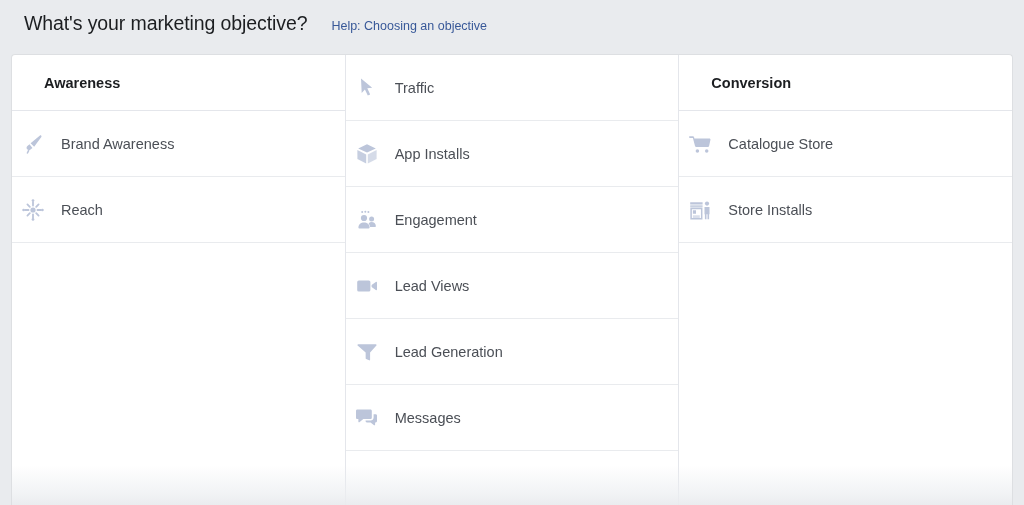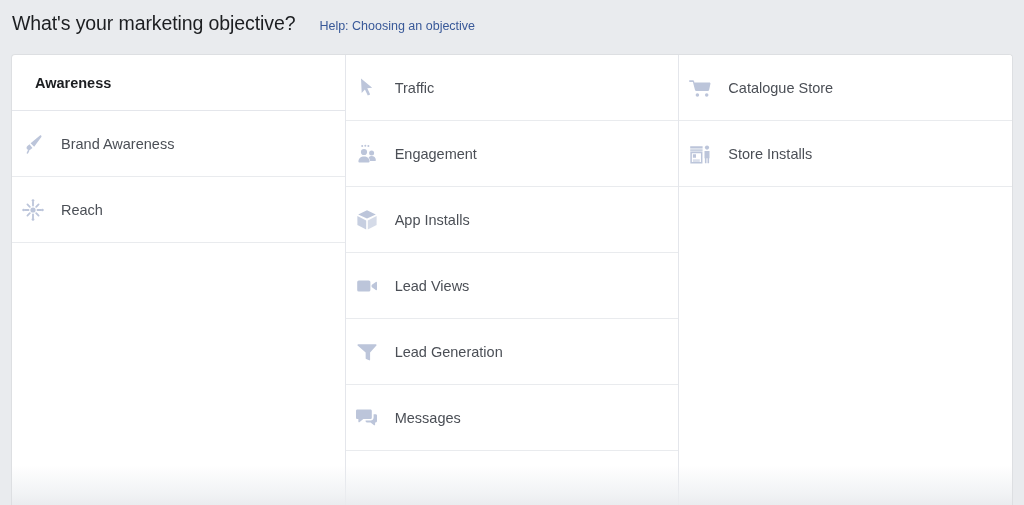--- a/index.html
+++ b/index.html
@@ -12,21 +12,21 @@
     background: #e9ebee;
     font-family: "Liberation Sans", sans-serif;
     overflow: hidden;
     position: relative;
   }
 
   
   .page-header {
     display: flex;
     align-items: baseline;
-    padding: 12px 0 0 12px;
+    padding: 12px 0 0 24px;
     height: 42px;
     box-sizing: border-box;
   }
   .page-title {
     font-size: 19.5px;
     color: #1c1e21;
     font-weight: 400;
     letter-spacing: -0.1px;
     white-space: nowrap;
   }
@@ -64,21 +64,21 @@
     min-width: 0;
     border-right: 1px solid #e4e6eb;
     box-sizing: border-box;
   }
   .objective-column:last-child { border-right: none; }
 
   .column-header {
     height: 56px;
     display: flex;
     align-items: center;
-    padding-left: 23px;
+    padding-left: 32px;
     font-size: 14.5px;
     font-weight: bold;
     color: #1c1e21;
     border-bottom: 1px solid #e4e6eb;
     box-sizing: border-box;
   }
 
   .objective-item {
     height: 66px;
     display: flex;
@@ -167,44 +167,44 @@
           <span class="obj-icon">
             <svg width="24" height="24" viewBox="0 0 24 24" fill="currentColor">
               <path d="M6 2.5l11.2 9.2-4.9.6 2.9 6.2-2.4 1.1-2.9-6.2-3.2 3.6z"></path>
             </svg>
           </span>
           <span class="obj-label">Traffic</span>
         </div>
         <div class="objective-item">
           <span class="obj-icon">
             <svg width="24" height="24" viewBox="0 0 24 24" fill="currentColor">
+              <path d="M12 2.2L3.2 6.4 12 10.6l8.8-4.2z"></path>
+              <path d="M2.4 8v9.1l8.8 4.5V12.4z" opacity=".85"></path>
+              <path d="M21.6 8v9.1l-8.8 4.5V12.4z" opacity=".62"></path>
+            </svg>
+          </span>
+          <span class="obj-label">App Installs</span>
+        </div>
+        <div class="objective-item">
+          <span class="obj-icon">
+            <svg width="24" height="24" viewBox="0 0 24 24" fill="currentColor">
               <circle cx="9" cy="10" r="3.1"></circle>
               <path d="M3.4 19.6c0-3.1 2.5-5 5.6-5s5.6 1.9 5.6 5c0 .5-.4.9-.9.9H4.3c-.5 0-.9-.4-.9-.9z"></path>
               <circle cx="16.6" cy="11" r="2.5"></circle>
               <path d="M13.6 15.4c.85.95 1.35 2.2 1.4 3.6h5.1c.45 0 .8-.35.8-.8 0-2.5-2-4.1-4.3-4.1-1.15 0-2.2.45-3 1.3z"></path>
               <circle cx="7.2" cy="4.1" r="1"></circle>
               <circle cx="10.3" cy="3.7" r="1"></circle>
               <circle cx="13.4" cy="4.1" r="1"></circle>
             </svg>
           </span>
           <span class="obj-label">Engagement</span>
         </div>
         <div class="objective-item">
           <span class="obj-icon">
             <svg width="24" height="24" viewBox="0 0 24 24" fill="currentColor">
-              <path d="M12 2.2L3.2 6.4 12 10.6l8.8-4.2z"></path>
-              <path d="M2.4 8v9.1l8.8 4.5V12.4z" opacity=".85"></path>
-              <path d="M21.6 8v9.1l-8.8 4.5V12.4z" opacity=".62"></path>
-            </svg>
-          </span>
-          <span class="obj-label">App Installs</span>
-        </div>
-        <div class="objective-item">
-          <span class="obj-icon">
-            <svg width="24" height="24" viewBox="0 0 24 24" fill="currentColor">
               <rect x="2.2" y="6.4" width="13.2" height="11.2" rx="1.6"></rect>
               <path d="M16.6 11.1l4.2-3.2c.5-.4 1.2-.03 1.2.6v7c0 .63-.7 1-1.2.6l-4.2-3.2z"></path>
             </svg>
           </span>
           <span class="obj-label">Lead Views</span>
         </div>
         <div class="objective-item">
           <span class="obj-icon">
             <svg width="24" height="24" viewBox="0 0 24 24" fill="currentColor">
               <path d="M3.2 4.2h17.6c.7 0 1.05.8.6 1.3l-6.3 6.9v7.3c0 .5-.5.85-.95.65l-3-1.3c-.3-.13-.5-.43-.5-.75v-5.9L2.6 5.5c-.45-.5-.1-1.3.6-1.3z"></path>
@@ -216,20 +216,21 @@
           <span class="obj-icon">
             <svg width="24" height="24" viewBox="0 0 24 24" fill="currentColor">
               <path d="M2.3 3.6h13.2c.72 0 1.3.58 1.3 1.3v6.9c0 .72-.58 1.3-1.3 1.3H8.3l-3.9 3.1c-.42.33-1.03.03-1.03-.5v-2.6h-1.07c-.72 0-1.3-.58-1.3-1.3V4.9c0-.72.58-1.3 1.3-1.3z"></path>
               <path d="M18.6 8.2h2.1c.72 0 1.3.58 1.3 1.3v5.6c0 .72-.58 1.3-1.3 1.3h-.6v2.3c0 .53-.62.83-1.03.5l-3.5-2.8h-3.7c-.72 0-1.3-.58-1.3-1.3v-.6h5c1.68 0 3.03-1.36 3.03-3.03z"></path>
             </svg>
           </span>
           <span class="obj-label">Messages</span>
         </div>
       </div>
       <div class="objective-column">
+        <div class="column-header">Conversion</div>
         <div class="objective-item">
           <span class="obj-icon">
             <svg width="24" height="24" viewBox="0 0 24 24" fill="currentColor">
               <path d="M1.8 4.2h3.1c.55 0 1.02.38 1.14.92l.3 1.38h15.1c.66 0 1.15.6 1.02 1.25l-1.35 6.3c-.12.56-.62.96-1.2.96H8.2c-.57 0-1.07-.4-1.19-.96L4.9 5.9H1.8c-.47 0-.85-.38-.85-.85s.38-.85.85-.85z"></path>
               <circle cx="9.4" cy="19.1" r="1.75"></circle>
               <circle cx="18.7" cy="19.1" r="1.75"></circle>
             </svg>
           </span>
           <span class="obj-label">Catalogue Store</span>
         </div>

